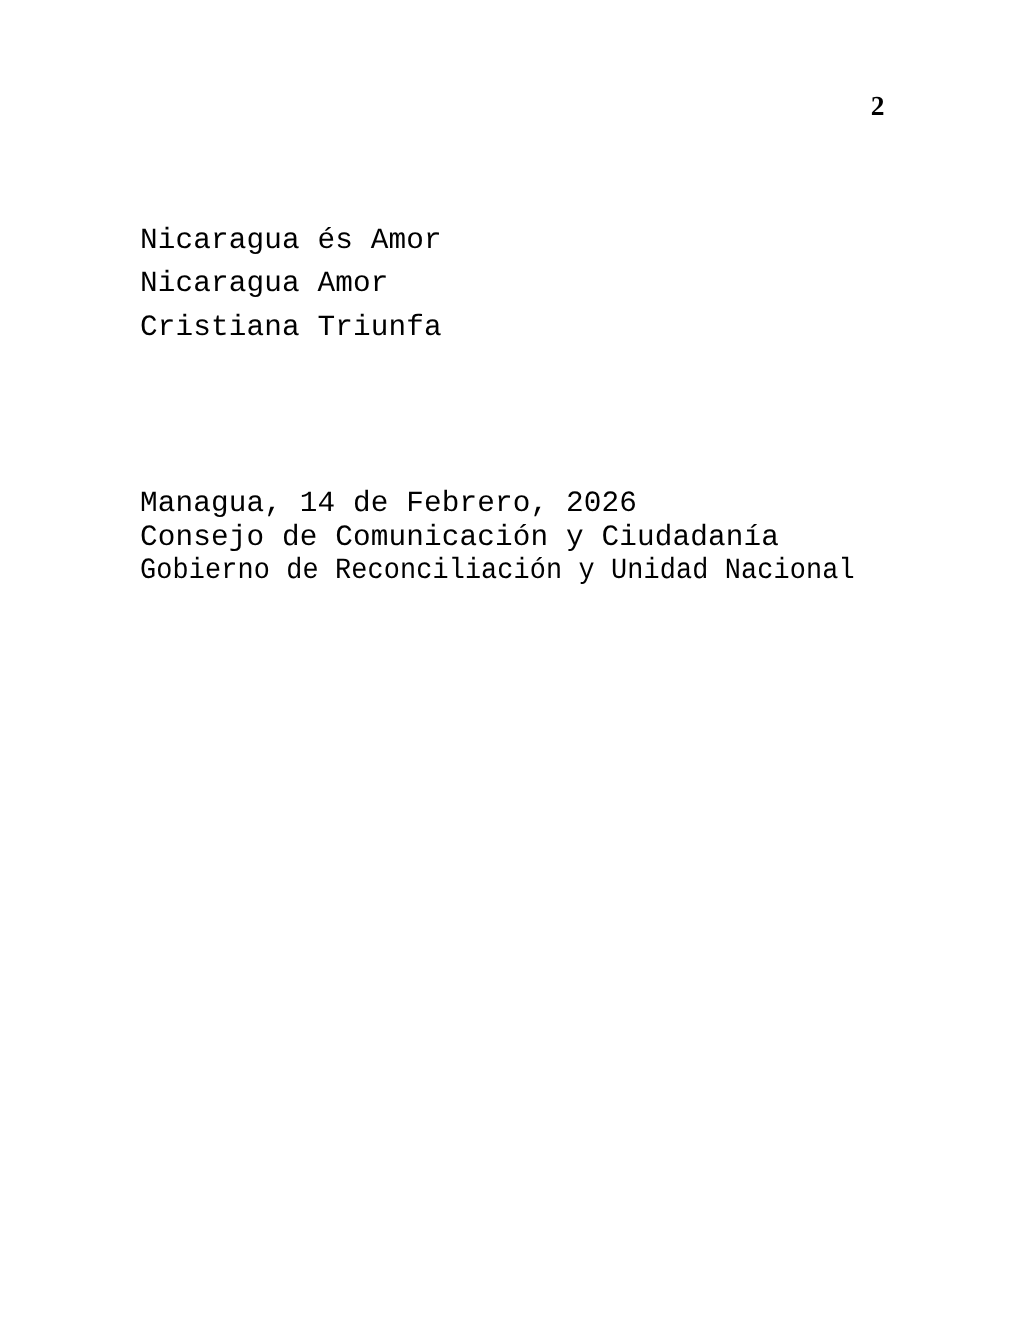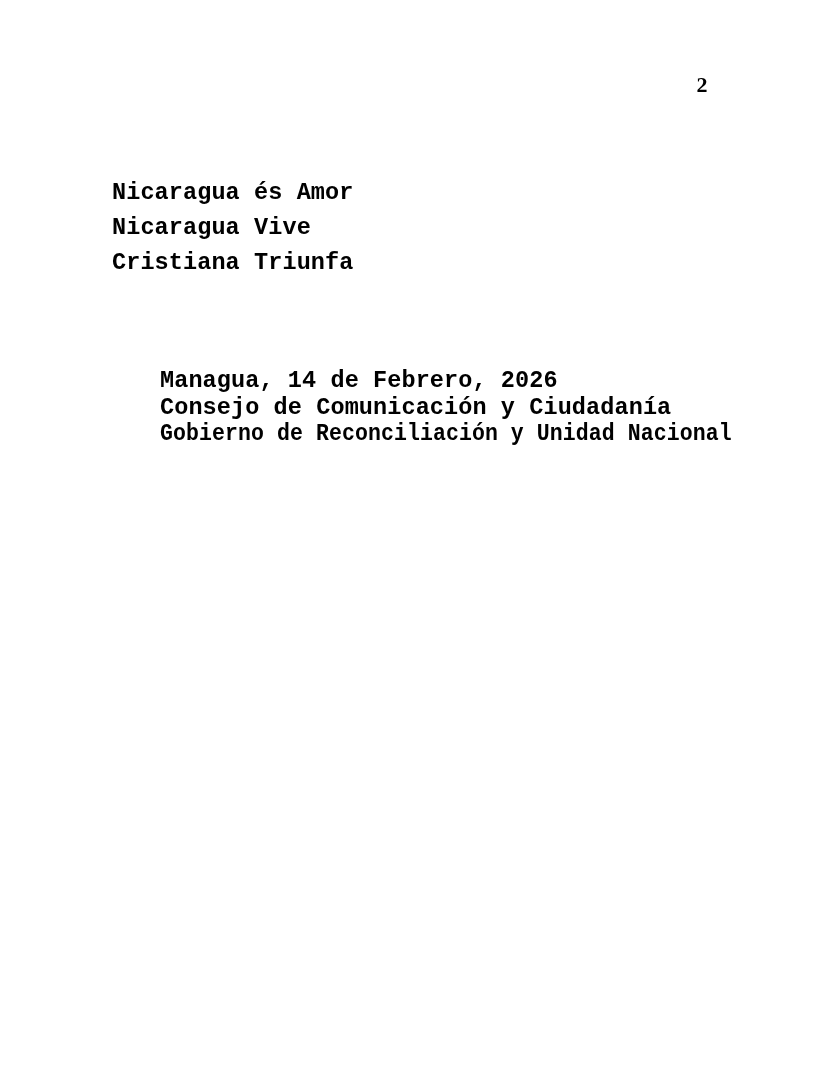--- a/index.html
+++ b/index.html
@@ -24,53 +24,52 @@
     font-family: "Liberation Serif", serif;
     font-weight: bold;
     font-size: 22px;
     line-height: 1;
     color: #000000;
   }
   .mono-block {
     position: absolute;
     left: 112px;
     font-family: "Liberation Mono", "DejaVu Sans Mono", monospace;
-    font-weight: bold;
+    font-weight: normal;
     font-size: 23.5px;
     letter-spacing: 0.1px;
     color: #000000;
     white-space: nowrap;
   }
   .slogan-block {
     top: 175px;
     line-height: 35px;
   }
   .signature-block {
-    top: 368px;
+    top: 391px;
     line-height: 26.5px;
-    margin-left: 48px;
   }
   .line {
     white-space: nowrap;
   }
   .line.condensed {
     transform: scaleX(0.915);
     transform-origin: 0 50%;
   }
 </style>
 </head>
 <body>
 
 <div class="page">
 
   <div class="page-number">2</div>
 
   <div class="mono-block slogan-block">
     <div class="line">Nicaragua és Amor</div>
-    <div class="line">Nicaragua Vive</div>
+    <div class="line">Nicaragua Amor</div>
     <div class="line">Cristiana Triunfa</div>
   </div>
 
   <div class="mono-block signature-block">
     <div class="line">Managua, 14 de Febrero, 2026</div>
     <div class="line">Consejo de Comunicación y Ciudadanía</div>
     <div class="line condensed">Gobierno de Reconciliación y Unidad Nacional</div>
   </div>
 
 </div>

